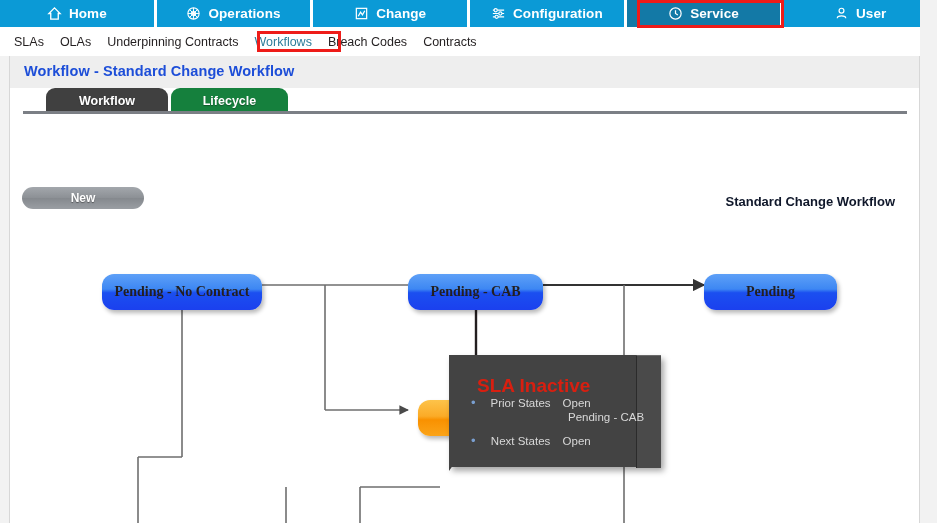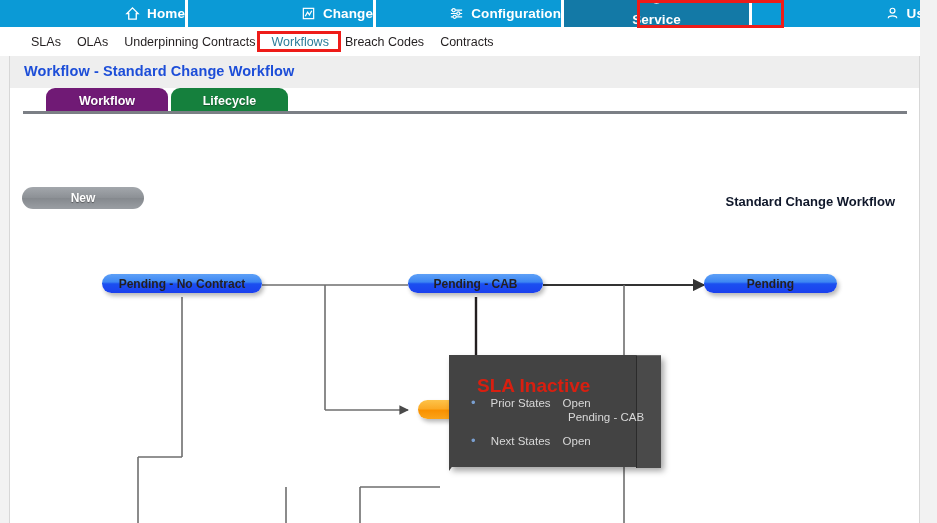--- a/index.html
+++ b/index.html
@@ -33,31 +33,30 @@
     display: flex;
     gap: 3px;
   }
   .navtab {
     flex: 1 1 0;
     height: 27px;
     background: #0b9ad6;
     color: #ffffff;
     display: flex;
     align-items: center;
-    justify-content: flex-end;
+    justify-content: center;
     gap: 7px;
     font-size: 13.5px;
     font-weight: bold;
     letter-spacing: .1px;
     box-sizing: border-box;
     user-select: none;
   }
   .navtab.active {
     background: #1379a6;
-    flex-direction: column;
   }
   .navtab .nico {
     display: inline-flex;
     align-items: center;
     justify-content: center;
     width: 15px; height: 15px;
   }
   .navtab .nico svg { display:block; }
 
   
@@ -73,21 +72,21 @@
 
   
   .subnav {
     position: absolute;
     left: 0; top: 27px;
     width: 937px;
     height: 29px;
     background: #ffffff;
     display: flex;
     align-items: center;
-    padding-left: 23px;
+    padding-left: 6px;
     box-sizing: border-box;
     gap: 0px;
   }
   .subnav-item {
     font-size: 12.5px;
     color: #231f20;
     padding: 2px 8px;
     white-space: nowrap;
     user-select: none;
   }
@@ -137,21 +136,21 @@
     color: #ffffff;
     font-size: 12.5px;
     font-weight: bold;
     display: flex;
     align-items: center;
     justify-content: center;
     box-sizing: border-box;
     user-select: none;
     text-shadow: 0 1px 1px rgba(0,0,0,.35);
   }
-  .tab.active { background: #701a75; text-align: center; }
+  .tab.active { background: #404040; text-align: center; }
   .tab.inactive { background: #15803d; }
   #tab-workflow { left: 36px; width: 122px; }
   #tab-lifecycle { left: 161px; width: 117px; }
 
   .tab-underline {
     position: absolute;
     left: 13px; top: 55px;
     width: 884px;
     height: 3px;
     background: #7b7f85;
@@ -188,32 +187,33 @@
     position: absolute;
     left: 10px; top: 101px;
     width: 899px;
     height: 366px;
     overflow: hidden;
   }
   .canvas svg { position: absolute; left:0; top:0; }
 
   .node {
     position: absolute;
-    height: 19px;
+    height: 36px;
     border-radius: 12px;
     display: flex;
     align-items: center;
     justify-content: center;
-    font-size: 12px;
+    font-size: 14px;
     font-weight: bold;
     color: #231f20;
     box-sizing: border-box;
     user-select: none;
     box-shadow: 2px 3px 4px rgba(0,0,0,.28);
     white-space: nowrap;
+    font-family: Liberation Serif, serif;
   }
   .node.blue {
     background: linear-gradient(to bottom, #5ea0f7 0%, #3d87f3 42%, #1b4ff0 52%, #1b40ee 100%);
   }
   .node.orange {
     background: linear-gradient(to bottom, #fdc34a 0%, #fbab27 45%, #f99100 55%, #fba419 100%);
   }
 
   
   .tooltip {
@@ -289,20 +289,30 @@
 
     <div class="navtab">
       <span class="nico">
         <svg width="15" height="15" viewBox="0 0 16 16">
             <path d="M8 2 L14 8 L12 8 L12 14 L4 14 L4 8 L2 8 Z" fill="none" stroke="#fff" stroke-width="1.4"></path>
           </svg>
       </span>
       <span>Home</span>
     </div>
 
+    <div class="navtab">
+      <span class="nico">
+        <svg width="15" height="15" viewBox="0 0 16 16">
+          <circle cx="8" cy="8" r="6" fill="none" stroke="#fff" stroke-width="1.2"></circle>
+          <circle cx="8" cy="8" r="2.2" fill="none" stroke="#fff" stroke-width="1.2"></circle>
+          <path d="M8 2 V14 M2 8 H14 M3.8 3.8 L12.2 12.2 M12.2 3.8 L3.8 12.2" stroke="#fff" stroke-width="1"></path>
+        </svg>
+      </span>
+      <span>Operations</span>
+    </div>
 
     <div class="navtab">
       <span class="nico">
         <svg width="15" height="15" viewBox="0 0 16 16">
           <rect x="2.5" y="2.5" width="11" height="11" fill="none" stroke="#fff" stroke-width="1.3"></rect>
           <path d="M4.5 11 L7 6.5 L9 9.5 L11.5 5" fill="none" stroke="#fff" stroke-width="1.3"></path>
         </svg>
       </span>
       <span>Change</span>
     </div>

